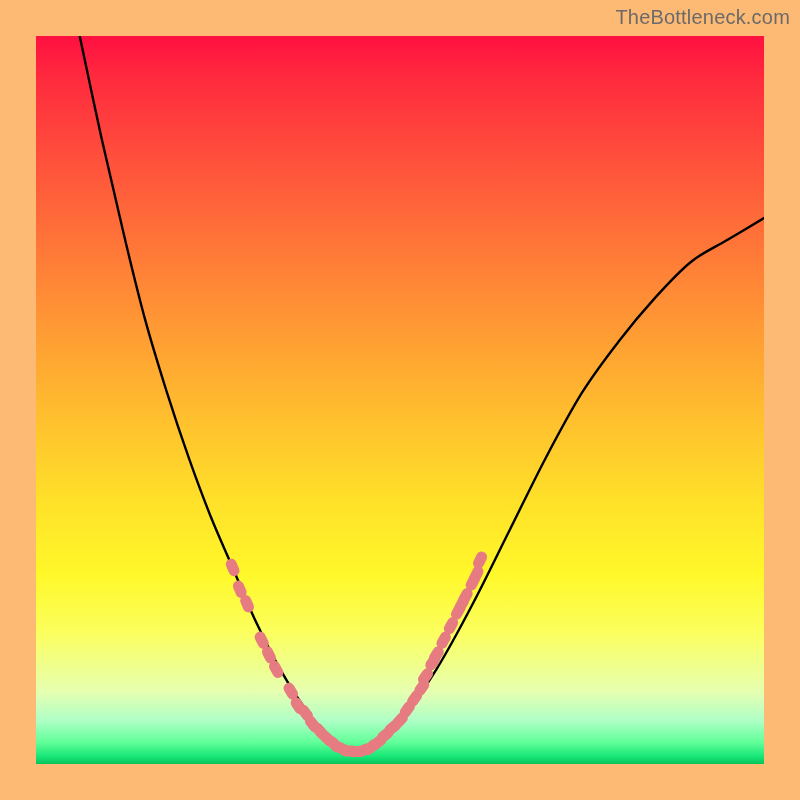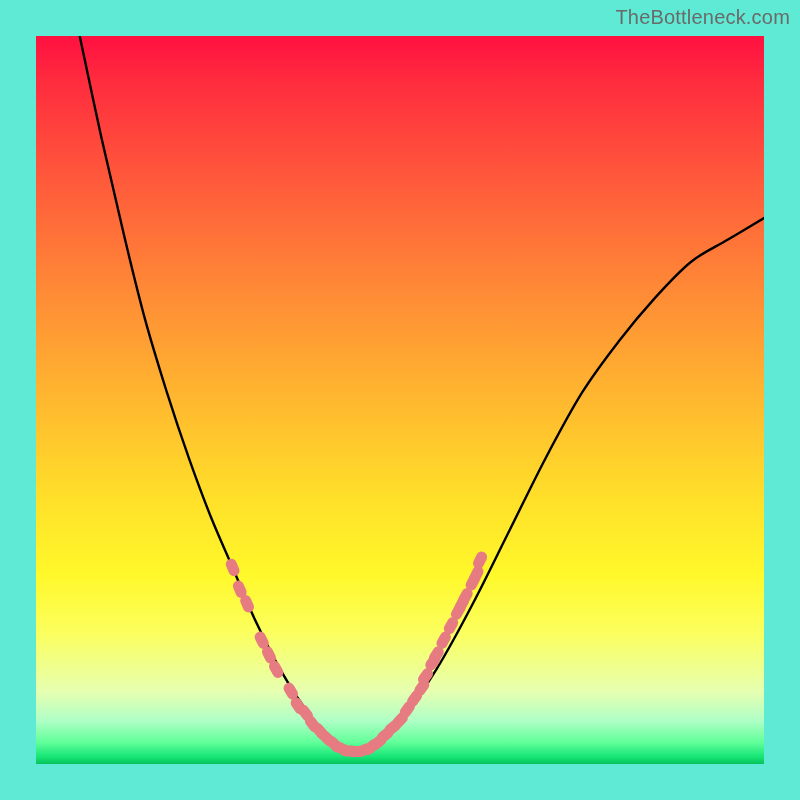--- a/index.html
+++ b/index.html
@@ -10,21 +10,21 @@
     overflow: hidden;
     background: #000;
     font-family: Arial, Helvetica, sans-serif;
   }
   .frame {
     position: absolute;
     left: 0;
     top: 0;
     width: 800px;
     height: 800px;
-    background: #5eead4;
+    background: #fdba74;
   }
   .plot-area {
     position: absolute;
     left: 36px;
     top: 36px;
     width: 728px;
     height: 728px;
     overflow: hidden;
   }
   .gradient {

